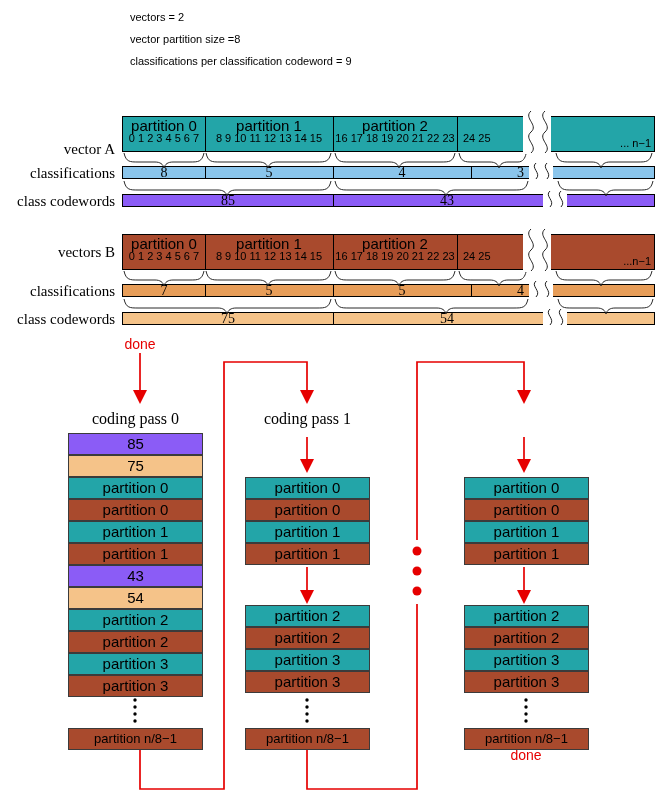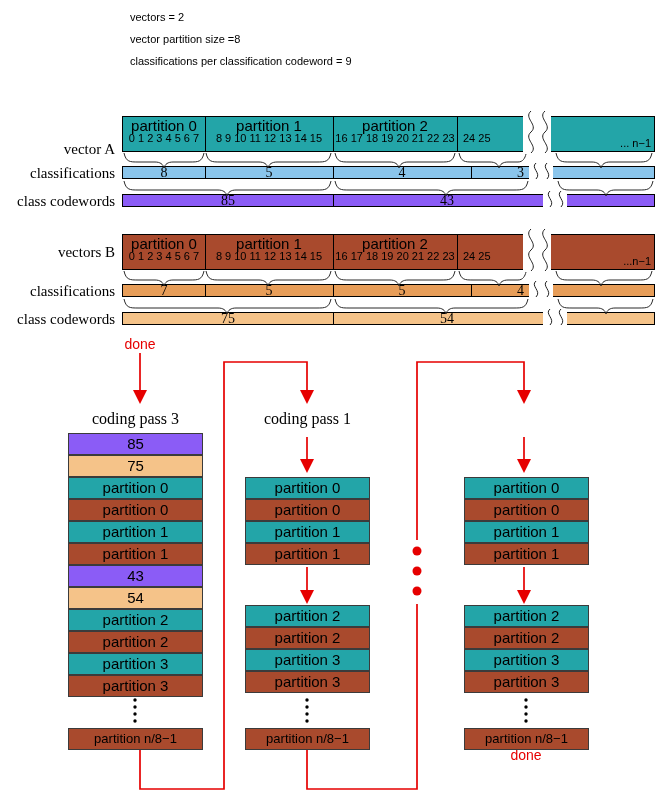--- a/index.html
+++ b/index.html
@@ -104,21 +104,21 @@
 
   <div class="bar porange" style="left:122px;top:312px;width:533px;height:13px">
     <div class="vline" style="left:210px"></div>
     <div class="cnum" style="left:0;width:210px">75</div>
     <div class="cnum" style="left:210px;width:228px">54</div>
   </div>
 
   <div class="flowlabel" style="left:108px;top:337px;width:64px">done</div>
   <div class="flowlabel" style="left:494px;top:748px;width:64px">done</div>
 
-  <div class="ptitle" style="left:68px;width:135px">coding pass 3</div>
+  <div class="ptitle" style="left:68px;width:135px">coding pass 0</div>
   <div class="ptitle" style="left:245px;width:125px">coding pass 1</div>
 
   <div class="box cyan" style="left:68px;top:433px;width:135px">85</div>
   <div class="box porange" style="left:68px;top:455px;width:135px">75</div>
   <div class="box teal" style="left:68px;top:477px;width:135px">partition 0</div>
   <div class="box brown" style="left:68px;top:499px;width:135px">partition 0</div>
   <div class="box teal" style="left:68px;top:521px;width:135px">partition 1</div>
   <div class="box brown" style="left:68px;top:543px;width:135px">partition 1</div>
   <div class="box cyan" style="left:68px;top:565px;width:135px">43</div>
   <div class="box porange" style="left:68px;top:587px;width:135px">54</div>

